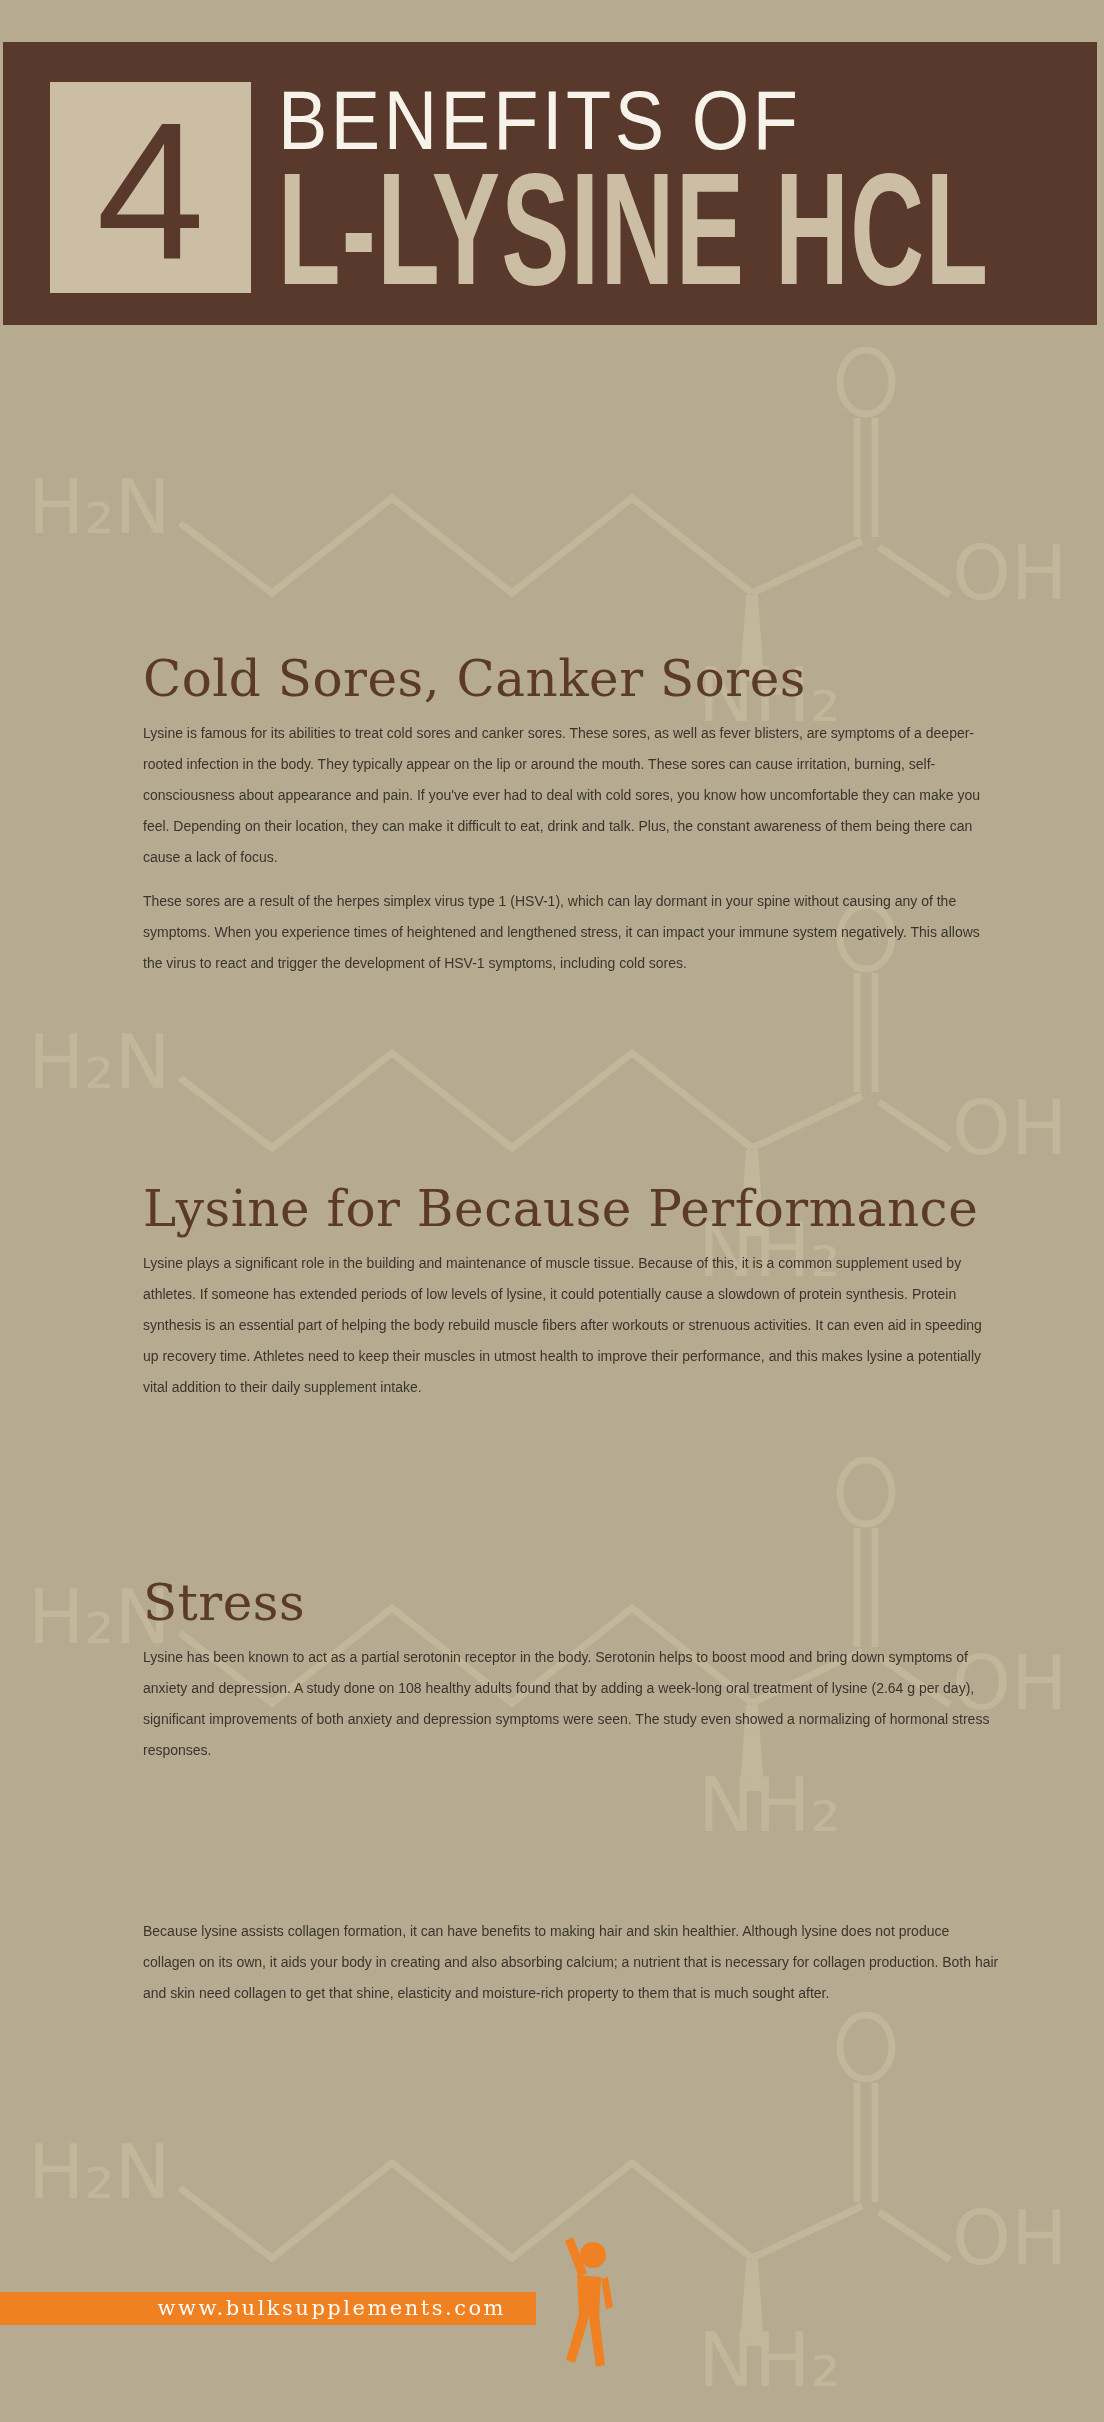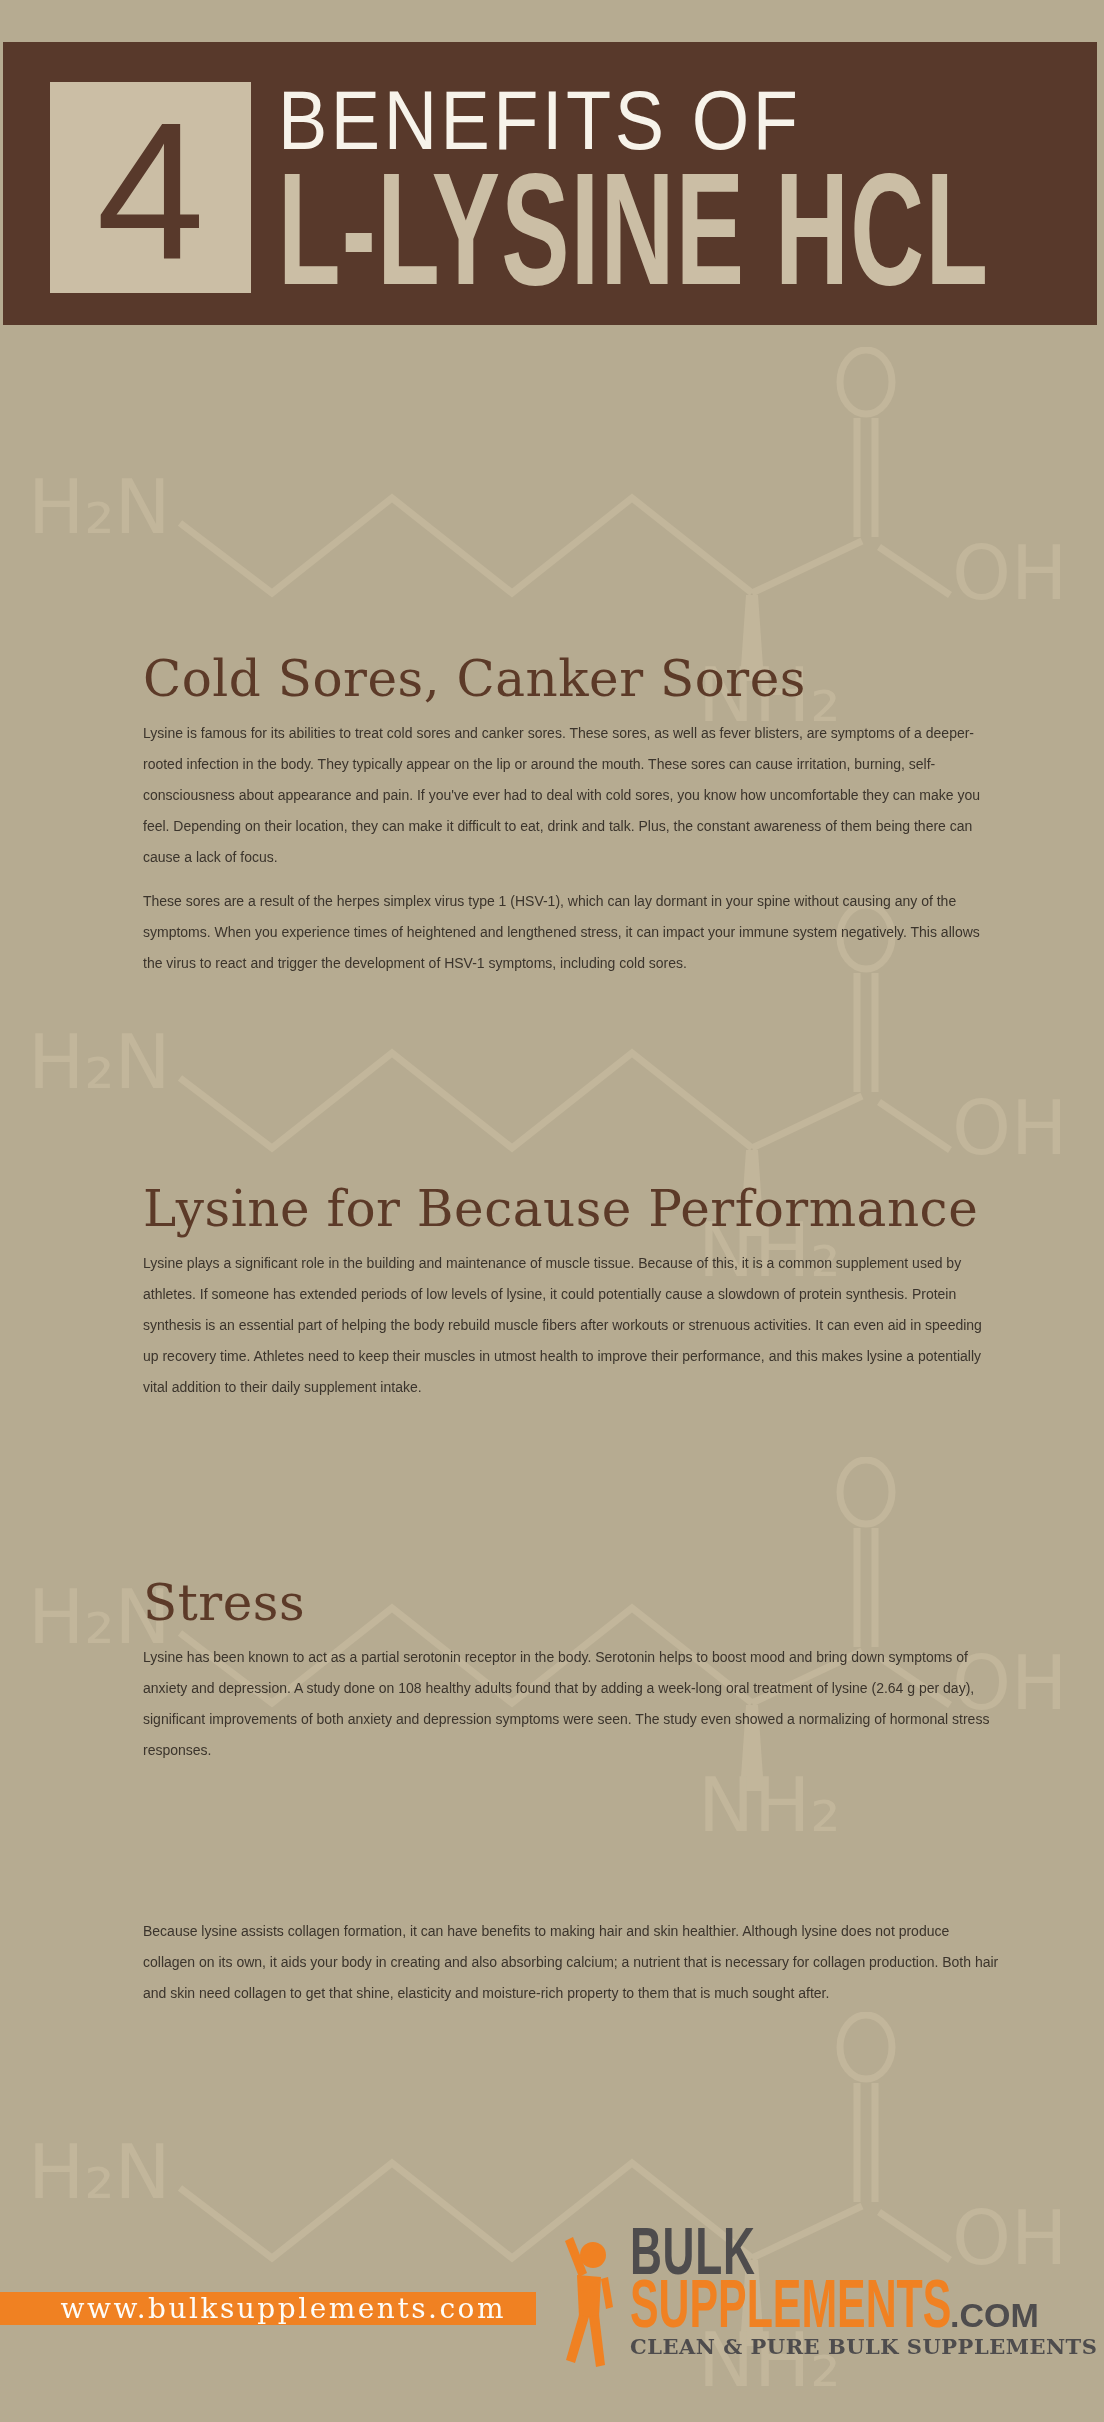--- a/index.html
+++ b/index.html
@@ -50,21 +50,21 @@
   }
   .section p {
     font-size:14px; line-height:31px; color:#3b342c; margin:0 0 13px 0;
   }
   .s1 { top:656px; } .s2 { top:1186px; } .s3 { top:1580px; } .s4 { top:1916px; }
 
   
   .url-bar {
     position:absolute; left:0; top:2292px; width:536px; height:33px; z-index:3;
     background:#f08122; color:#fdfcf8;
-    font-family:"DejaVu Serif", serif; font-size:28px; line-height:33px;
+    font-family:"DejaVu Serif", serif; font-size:21px; line-height:33px;
     letter-spacing:2.5px; text-align:right; padding-right:30px; white-space:nowrap;
   }
   .logo { position:absolute; left:563px; top:2226px; width:470px; height:152px; z-index:3; }
   .figure { position:absolute; left:0; top:7px; }
   .logo-text { position:absolute; left:67px; top:0; }
   .bulk {
     font-size:66px; font-weight:700; color:#4e4c4d; line-height:50px; letter-spacing:1px;
     transform:scaleX(0.67); transform-origin:left top; white-space:nowrap;
   }
   .supp-row { position:relative; height:52px; margin-top:1px; }
@@ -180,23 +180,15 @@
     <svg class="figure" width="54" height="140" viewBox="0 0 54 140">
       <g fill="#f08122">
         <circle cx="30" cy="22" r="13"></circle>
         <polygon points="16,44 24,40 10,4 2,8"></polygon>
         <polygon points="14,42 38,44 36,84 16,84"></polygon>
         <polygon points="38,46 45,44 50,74 43,76"></polygon>
         <polygon points="16,82 26,84 12,130 3,127"></polygon>
         <polygon points="26,84 36,82 42,132 33,134"></polygon>
       </g>
     </svg>
-    <div class="logo-text">
-      <div class="bulk">BULK</div>
-      <div class="supp-row">
-        <span class="supp">SUPPLEMENTS</span>
-        <span class="com">.COM</span>
-      </div>
-      <div class="tagline">CLEAN &amp; PURE BULK SUPPLEMENTS</div>
-    </div>
   </div>
 
 </div>
 
 </body></html>

